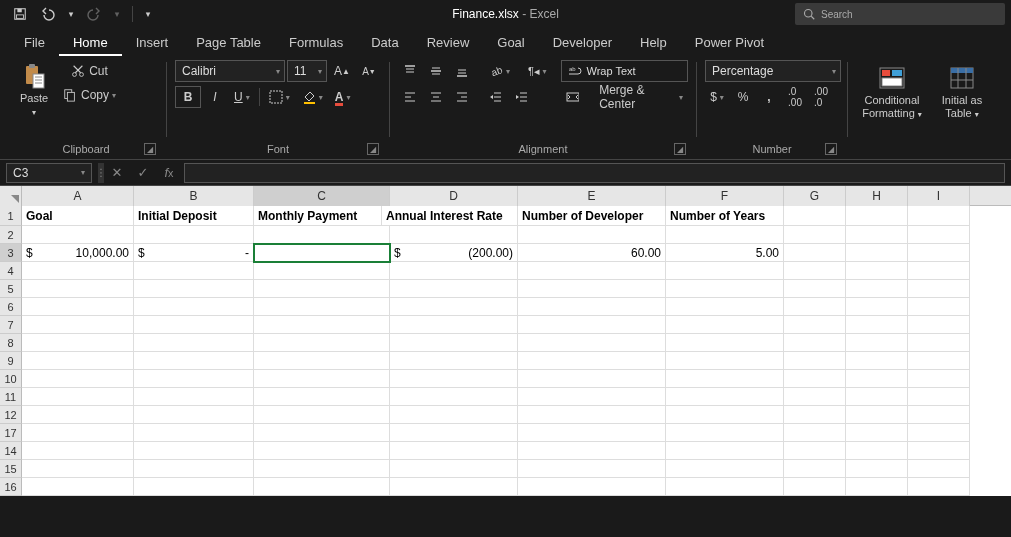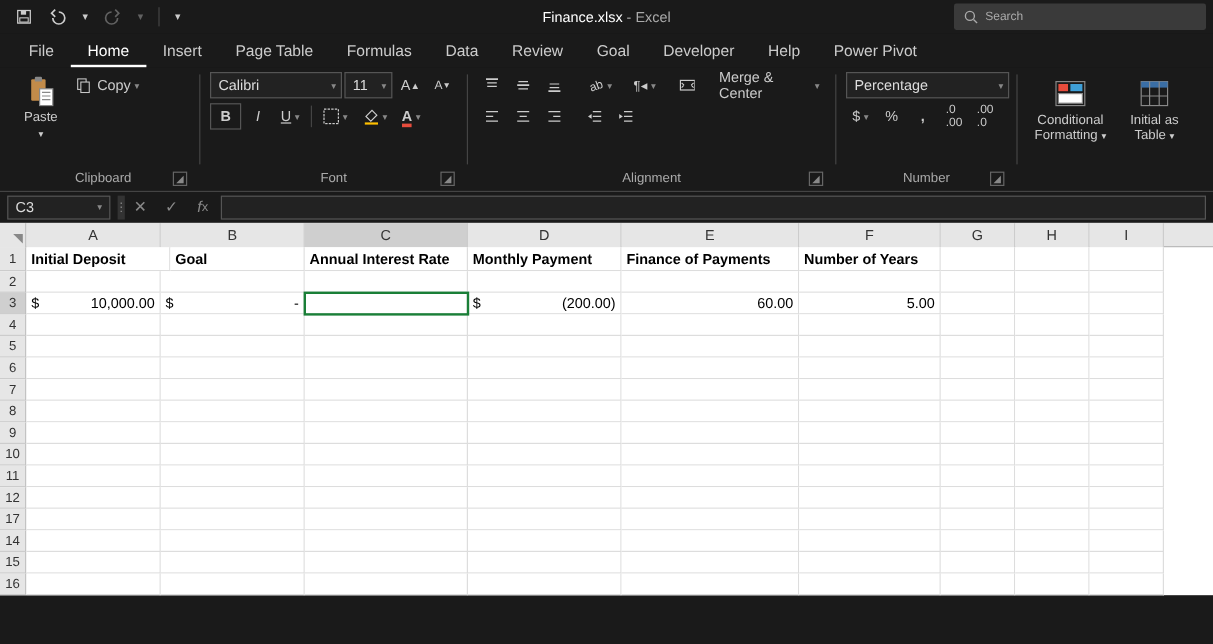--- a/index.html
+++ b/index.html
@@ -137,20 +137,29 @@
               <line x1="13" y1="14" x2="20" y2="14" stroke="#888"></line>
               <line x1="13" y1="17" x2="20" y2="17" stroke="#888"></line>
               <line x1="13" y1="20" x2="20" y2="20" stroke="#888"></line>
             </svg>
           </div>
         <div class="lbl"><span>Paste</span><br><span style="font-size:8px">▾</span></div>
       </div>
       <div class="col">
         <div class="rbtn">
             <svg width="14" height="14" viewBox="0 0 16 16">
+              <circle cx="4" cy="12" r="2.2" fill="none" stroke="#ccc"></circle>
+              <circle cx="12" cy="12" r="2.2" fill="none" stroke="#ccc"></circle>
+              <line x1="5" y1="10" x2="13" y2="2" stroke="#ccc" stroke-width="1.3"></line>
+              <line x1="11" y1="10" x2="3" y2="2" stroke="#ccc" stroke-width="1.3"></line>
+            </svg>
+            <span style="margin-left:4px">Cut</span>
+          </div>
+        <div class="rbtn">
+            <svg width="14" height="14" viewBox="0 0 16 16">
               <rect x="2" y="2" width="8" height="10" fill="none" stroke="#ccc"></rect>
               <rect x="5" y="5" width="8" height="10" fill="#1a1a1a" stroke="#ccc"></rect>
             </svg>
             <span style="margin-left:4px">Copy</span>
             <span class="caret">▾</span>
           </div>
       </div>
     </div>
     <div class="group-label"><span>Clipboard</span><div class="dlaunch">◢</div></div>
   </div>
@@ -280,20 +289,27 @@
               <svg width="14" height="14">
                 <line x1="5" y1="3" x2="12" y2="3" stroke="#ccc"></line>
                 <line x1="5" y1="7" x2="12" y2="7" stroke="#ccc"></line>
                 <line x1="5" y1="11" x2="12" y2="11" stroke="#ccc"></line>
                 <path d="M1 5 L4 7 L1 9" fill="#ccc"></path>
               </svg>
             </div>
         </div>
       </div>
       <div class="col" style="gap:4px">
+        <div class="wrapbox">
+            <svg width="14" height="14">
+              <text x="1" y="7" font-size="6" fill="#ccc">ab</text>
+              <path d="M1 10 L10 10 Q13 10 13 7 Q13 4 10 4" fill="none" stroke="#ccc"></path>
+            </svg>
+            <span>Wrap Text</span>
+          </div>
         <div class="rbtn" style="border:1px solid transparent; padding:0 4px;">
             <svg width="14" height="14">
               <rect x="1" y="3" width="12" height="8" fill="none" stroke="#ccc"></rect>
               <path d="M4 7 L2 5 M4 7 L2 9 M10 7 L12 5 M10 7 L12 9" stroke="#ccc"></path>
             </svg>
             <span style="margin-left:20px">Merge &amp; Center</span>
             <span class="caret">▾</span>
           </div>
       </div>
     </div>
@@ -376,25 +392,25 @@
       <div class="colhead sel" style="width: 136px;">C</div>
       <div class="colhead" style="width: 128px;">D</div>
       <div class="colhead" style="width: 148px;">E</div>
       <div class="colhead" style="width: 118px;">F</div>
       <div class="colhead" style="width: 62px;">G</div>
       <div class="colhead" style="width: 62px;">H</div>
       <div class="colhead" style="width: 62px;">I</div>
     </div>
     <div class="gridrow" style="height: 20px;">
       <div class="rowhead" style="height: 20px;">1</div>
+      <div class="cell header" style="width: 112px; height: 20px;">Goal</div>
       <div class="cell header" style="width: 120px; height: 20px;">Initial Deposit</div>
-      <div class="cell header" style="width: 112px; height: 20px;">Goal</div>
+      <div class="cell header" style="width: 128px; height: 20px;">Monthly Payment</div>
       <div class="cell header" style="width: 136px; height: 20px;">Annual Interest Rate</div>
-      <div class="cell header" style="width: 128px; height: 20px;">Monthly Payment</div>
-      <div class="cell header" style="width: 148px; height: 20px;">Finance of Payments</div>
+      <div class="cell header" style="width: 148px; height: 20px;">Number of Developer</div>
       <div class="cell header" style="width: 118px; height: 20px;">Number of Years</div>
       <div class="cell" style="width: 62px; height: 20px;"></div>
       <div class="cell" style="width: 62px; height: 20px;"></div>
       <div class="cell" style="width: 62px; height: 20px;"></div>
     </div>
     <div class="gridrow">
       <div class="rowhead">2</div>
       <div class="cell" style="width: 112px;"></div>
       <div class="cell" style="width: 120px;"></div>
       <div class="cell" style="width: 136px;"></div>

